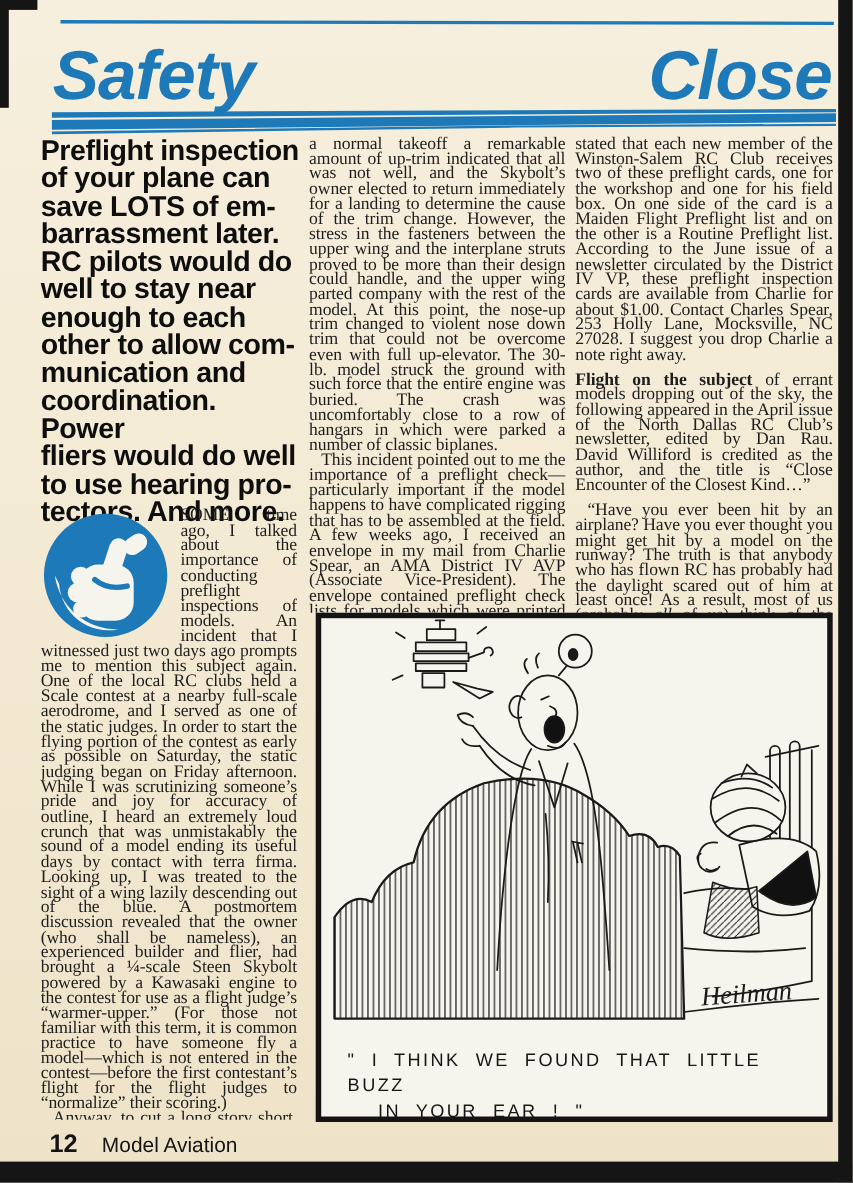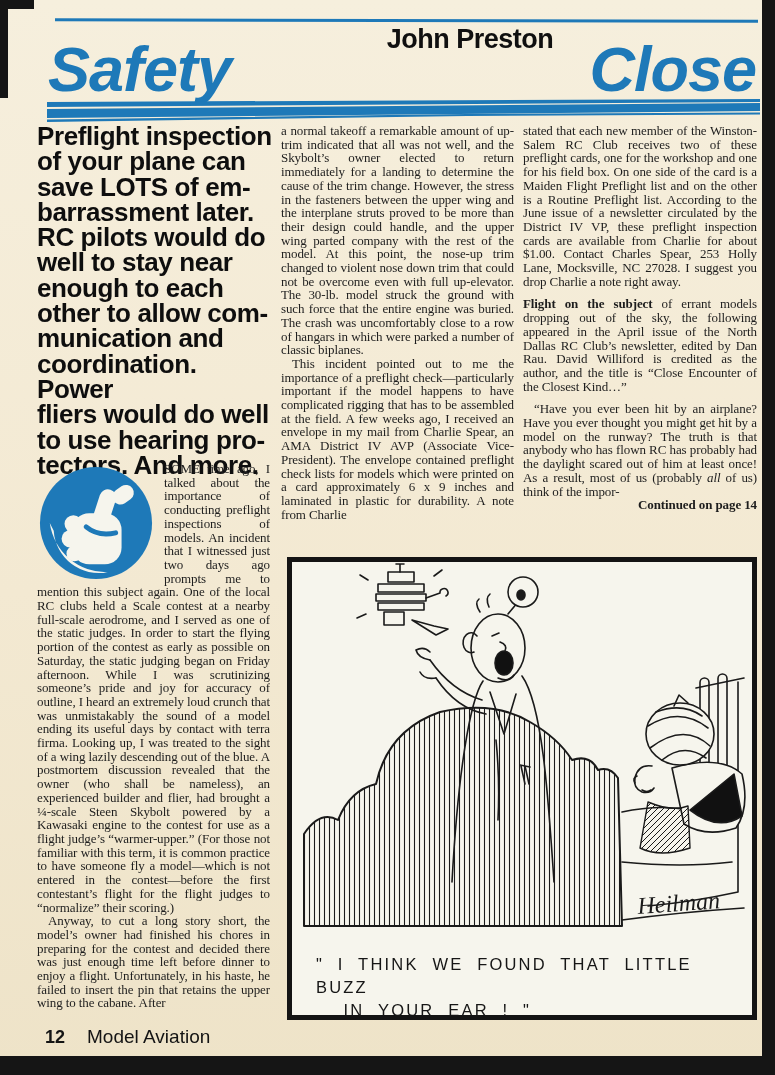--- a/index.html
+++ b/index.html
@@ -30,21 +30,21 @@
   }
   .title-stripes{position:absolute;left:47px;top:99px;width:713px;height:24px;}
 
   .intro{
     position:absolute;left:37px;top:124px;width:237px;
     font-family:"Liberation Sans",sans-serif;font-weight:bold;
     font-size:26px;line-height:25.3px;letter-spacing:-0.4px;color:#0e0e0e;
     white-space:pre-line;
   }
 
-  .bodytext{font-size:13px;line-height:13.7px;letter-spacing:-0.1px;text-align:justify;}
+  .bodytext{font-size:16px;line-height:13.7px;letter-spacing:-0.1px;text-align:justify;}
   .bodytext p{margin:0;}
   .bodytext p.indent{text-indent:11px;}
   .col1{position:absolute;left:37px;top:462px;width:233px;height:556px;overflow:hidden;}
   .col2{position:absolute;left:281px;top:124px;width:233px;height:433px;overflow:hidden;}
   .col3{position:absolute;left:523px;top:124px;width:234px;}
   .gap{height:9px;}
   .lead-bold{font-weight:bold;}
   .continued{font-weight:bold;text-align:right;margin-top:2px;}
 
   .hand-badge{float:left;width:118px;height:118px;margin:2px 9px 3px 0;}
@@ -57,35 +57,34 @@
     position:absolute;left:24px;top:391px;width:420px;
     font-family:"Liberation Sans",sans-serif;font-size:16.5px;line-height:23px;
     letter-spacing:2.2px;word-spacing:7px;color:#161616;white-space:pre-wrap;
   }
 
   .footer{
     position:absolute;left:45px;top:1026px;width:400px;
     font-family:"Liberation Sans",sans-serif;font-size:19px;color:#141414;
     display:flex;align-items:baseline;
   }
-  .footer .pagenum{font-weight:bold;font-size:18px;margin-right:22px;letter-spacing:0;}
+  .footer .pagenum{font-weight:bold;font-size:23px;margin-right:22px;letter-spacing:0;}
 </style>
 </head>
 <body>
 
 <div class="page">
 
   <div class="edge edge-right"></div>
   <div class="edge edge-bottom"></div>
   <div class="edge edge-topleft"></div>
   <div class="edge edge-leftsliver"></div>
 
   <div class="top-rule"></div>
 
-  <div class="byline">John Preston</div>
 
   <div class="title">
     <span>Safety</span>
     <span>Close</span>
   </div>
 
   <svg class="title-stripes" viewBox="0 0 713 24" preserveAspectRatio="none">
     <polygon points="0,3 713,0 713,3 0,8" fill="#1e79b8"></polygon>
     <polygon points="0,10 713,4 713,12 0,19" fill="#1e79b8"></polygon>
     <polygon points="0,20.5 420,15 713,13.5 713,15.5 420,17 0,23" fill="#1e79b8"></polygon>

